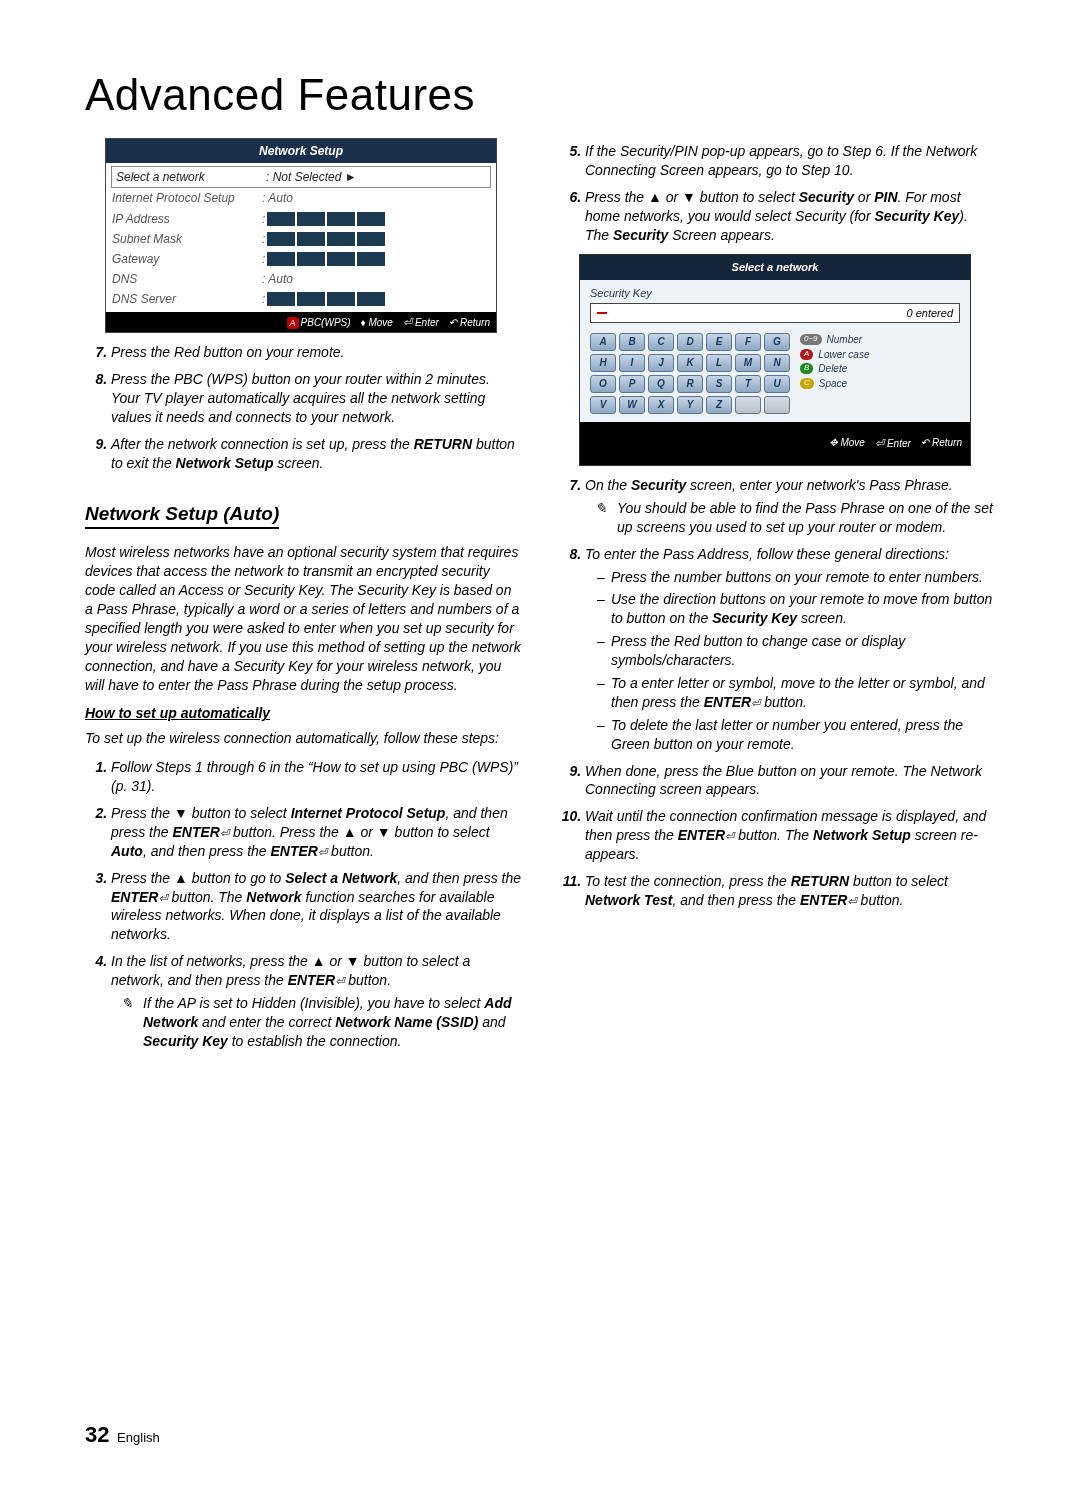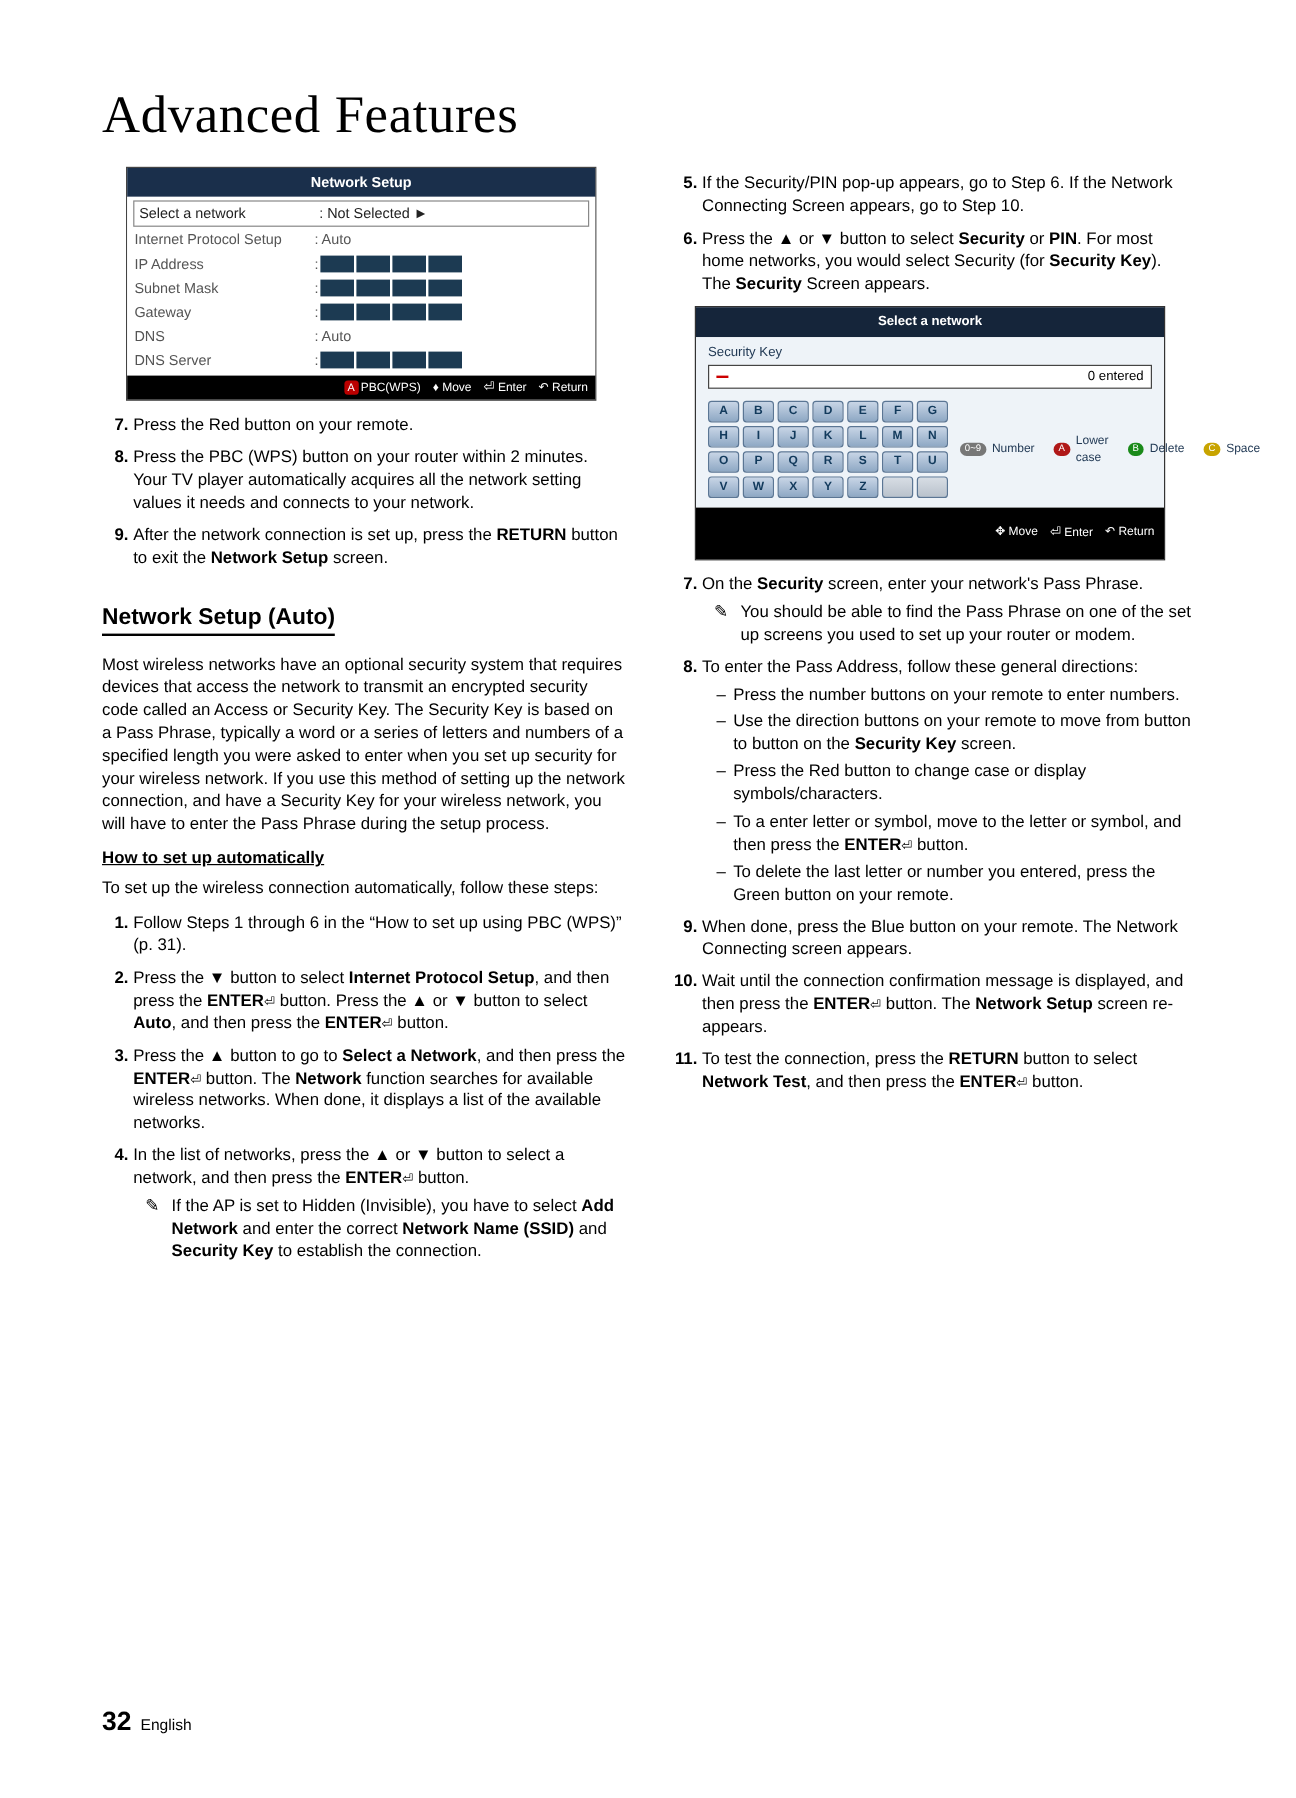--- a/index.html
+++ b/index.html
@@ -14,25 +14,25 @@
   }
   .page {
     padding: 70px 85px 40px 85px;
     box-sizing: border-box;
   }
   h1 {
     font-weight: 300;
     font-size: 44px;
     margin: 0 0 18px 0;
     letter-spacing: 0.5px;
-    font-family: Liberation Serif, serif;
   }
   .cols {
     display: flex;
     gap: 38px;
+    font-style: italic;
   }
   .col {
     flex: 1;
     font-size: 14px;
     line-height: 1.35;
   }
   
   .tvbox {
     border: 1px solid #444;
     margin: 0 0 10px 20px;
@@ -106,21 +106,21 @@
   .key {
     background: linear-gradient(#c8d5e6,#8ea8c4);
     border:1px solid #5b7694;
     border-radius:3px;
     color:#123a5c;
     font-weight:bold;
     display:flex; align-items:center; justify-content:center;
     font-size:10px;
   }
   .key.dim { background: linear-gradient(#d7dde4,#b9c2cc); color:#7a8a99;}
-  .legend { display:flex; gap:16px; font-size:10px; color:#223a55;}
+  .legend { display:flex; flex-direction:column; gap:1px; font-size:10px; color:#223a55;}
   .leg { display:flex; align-items:center; gap:5px;}
   .pill { border-radius:6px; padding:0 4px; font-size:8px; color:#fff;}
   .pill.gray { background:#777;}
   .pill.red { background:#b01818;}
   .pill.green { background:#1a8a1a;}
   .pill.yellow { background:#c8a400;}
   .kbfoot { background:#000; color:#fff; font-size:10px; display:flex; justify-content:flex-end; gap:10px; padding:14px 8px;}
   .footer { position:absolute; left:85px; bottom:50px; font-size:13px;}
   .footer .pg { font-weight:bold; font-size:22px; margin-right:4px;}
   .enterglyph { font-size:11px; }

